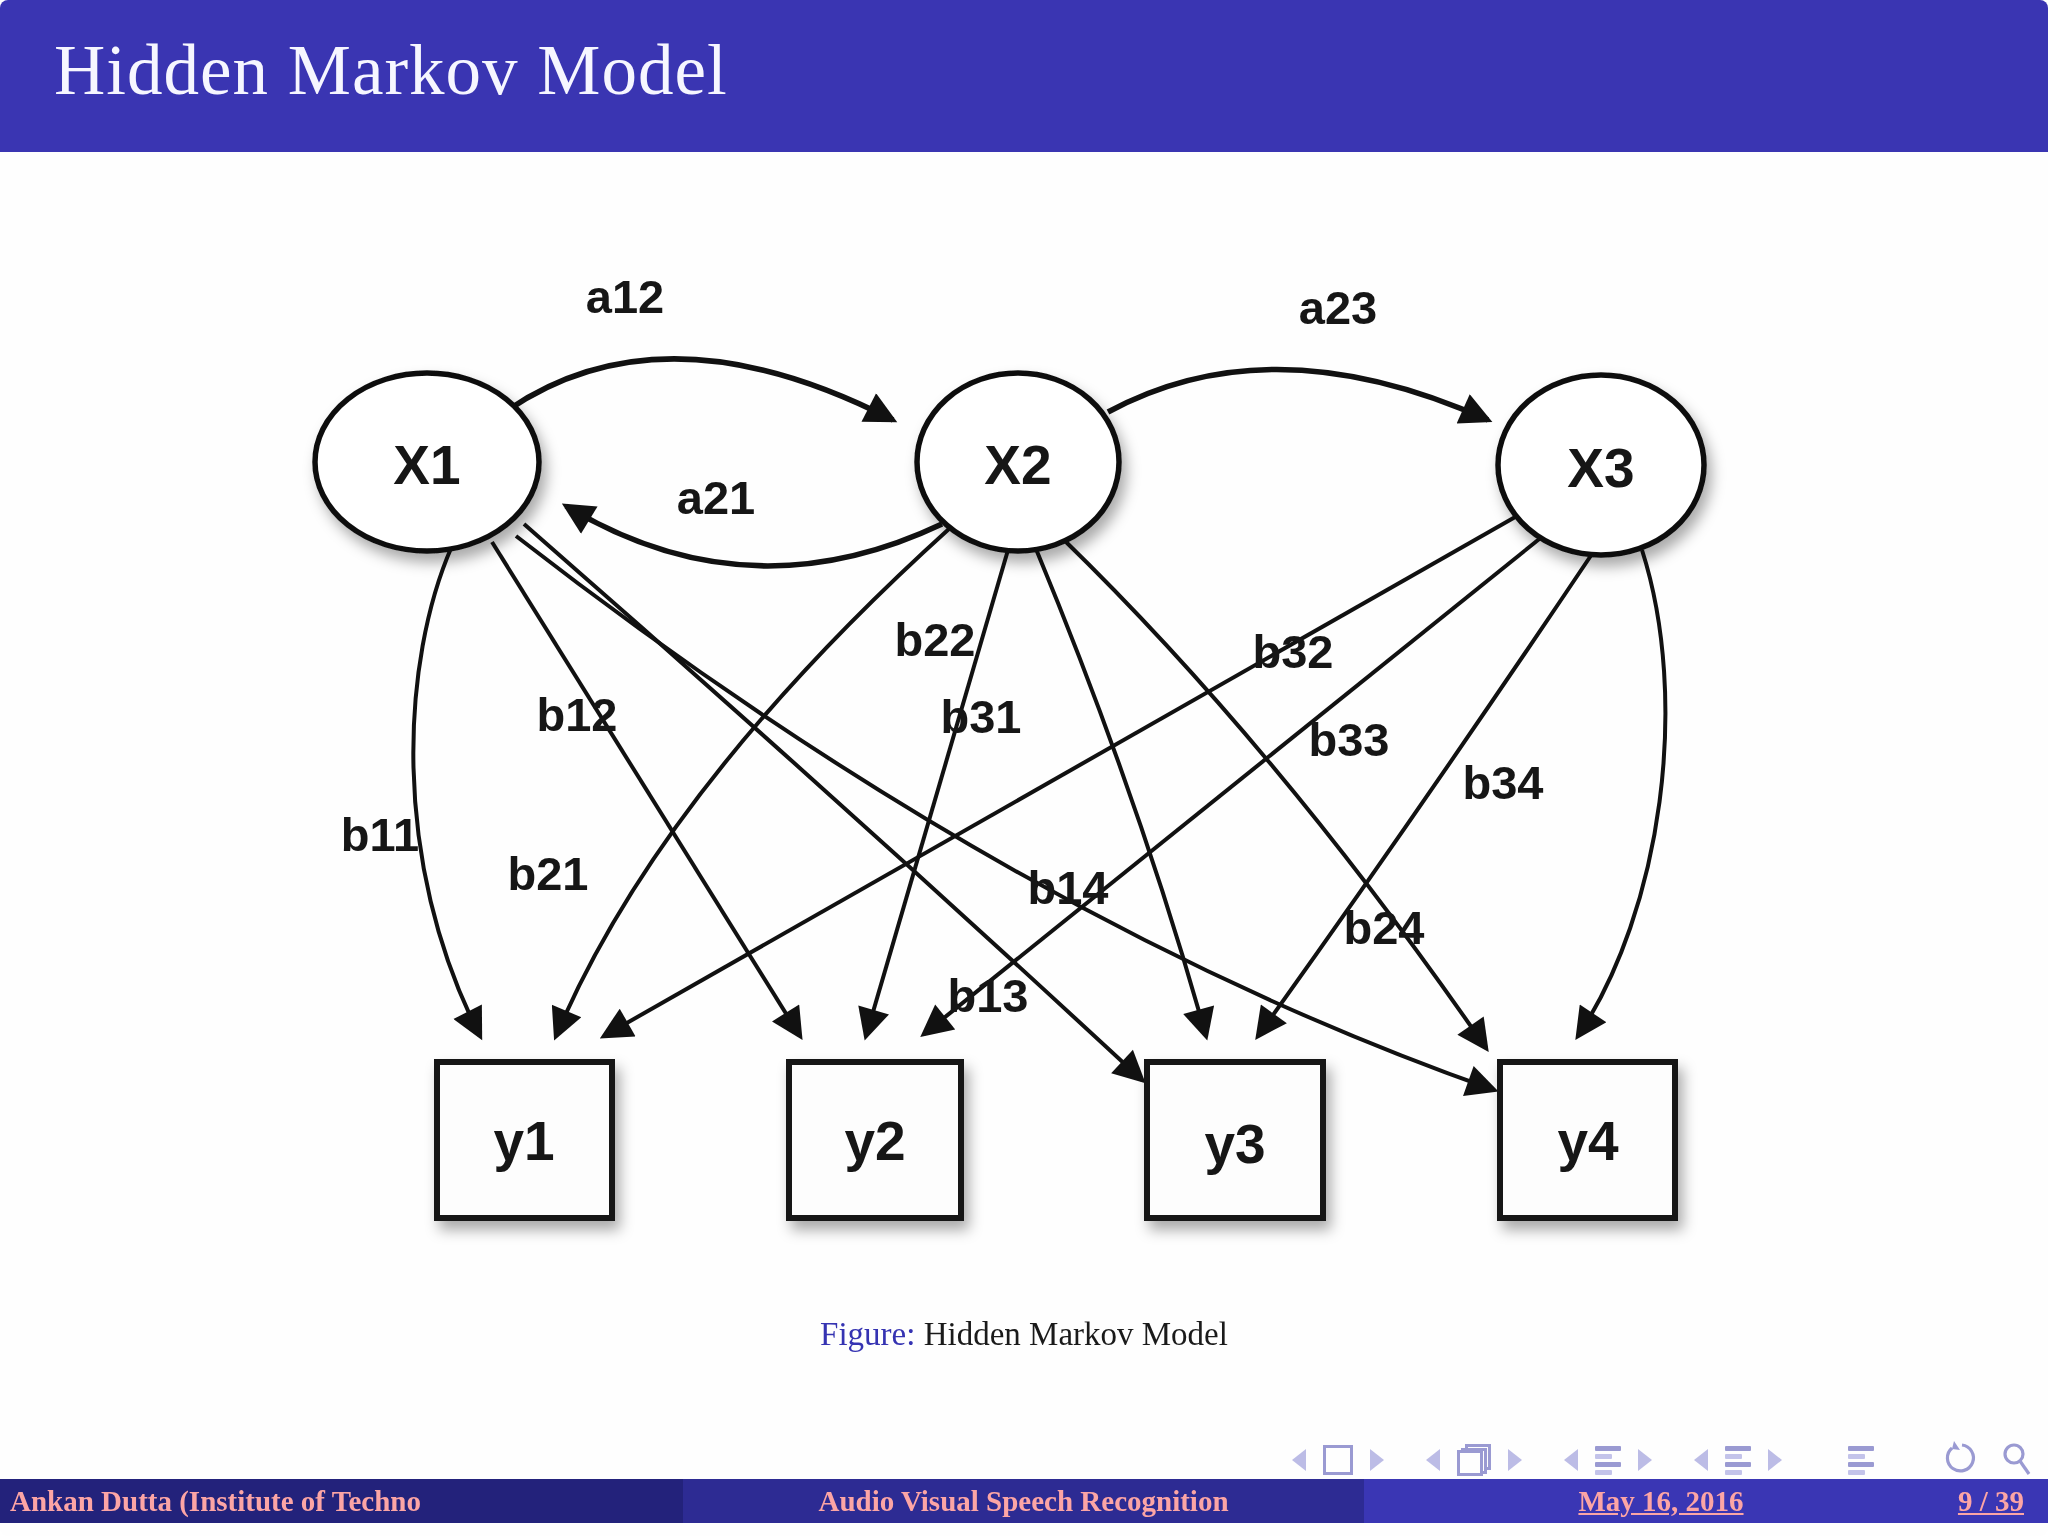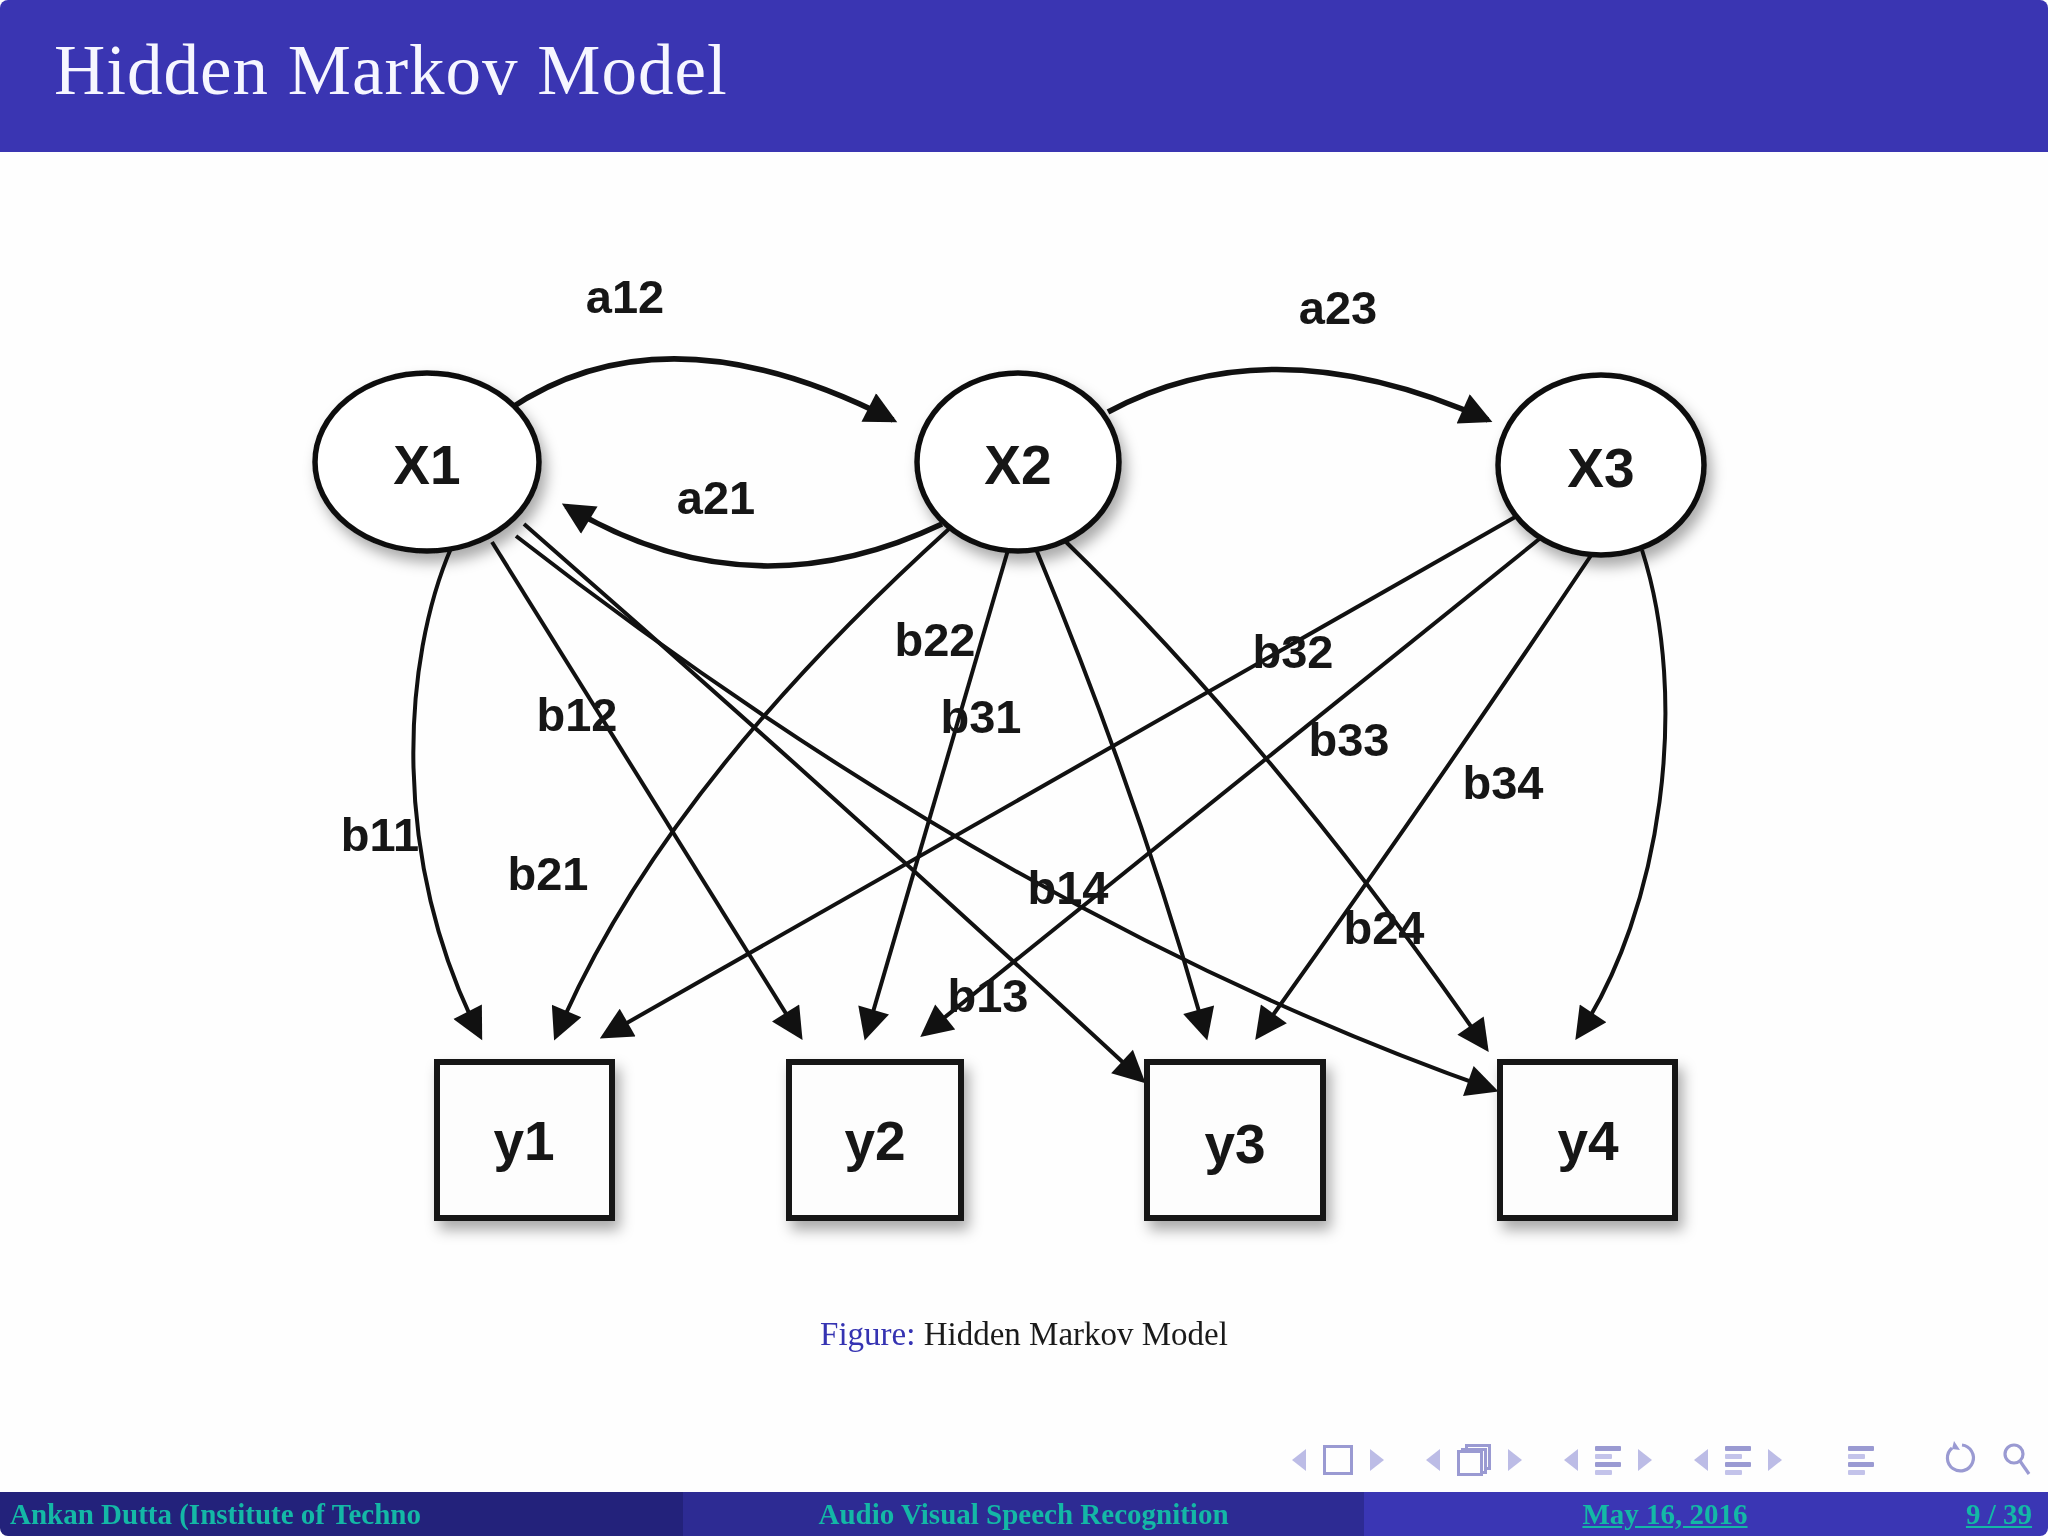--- a/index.html
+++ b/index.html
@@ -44,28 +44,28 @@
   .fr-front{left:0;bottom:0;}
   .nav-lines{display:flex;flex-direction:column;align-items:flex-start;gap:3px;flex:none;}
   .nav-lines .bar{height:5px;background:#9a9ad2;border-radius:1px;}
   .nav-lines .b1{width:26px;}
   .nav-lines .b2{width:17px;background:#c3c3ea;}
   .nav-lines .b3{width:26px;}
   .nav-lines .b4{width:17px;background:#c3c3ea;}
   .nav-ico-svg{flex:none;}
 
   
-  .footline{position:absolute;left:0;bottom:0;width:2048px;height:44px;display:flex;
-            font-family:"Liberation Serif",serif;font-weight:bold;color:#14b8a6;font-size:29px;}
+  .footline{position:absolute;left:0;bottom:0;width:2048px;height:57px;display:flex;
+            font-family:"Liberation Serif",serif;font-weight:bold;color:#fca5a5;font-size:29px;}
   .foot-box{height:44px;display:flex;align-items:center;overflow:hidden;white-space:nowrap;}
   .foot-author{width:683px;background:#23227b;padding-left:10px;box-sizing:border-box;flex:none;}
   .foot-title{width:681px;background:#2d2b93;justify-content:center;flex:none;text-align:right;}
   .foot-date-box{width:684px;background:#3a36b4;flex:none;text-decoration:underline;}
   .foot-date{flex:1;text-align:center;}
-  .foot-page{padding-right:16px;}
+  .foot-page{padding-right:24px;}
 </style>
 </head>
 <body>
 
 <div class="slide">
 
   <div class="titlebar">
     <h1>Hidden Markov Model</h1>
   </div>
 

